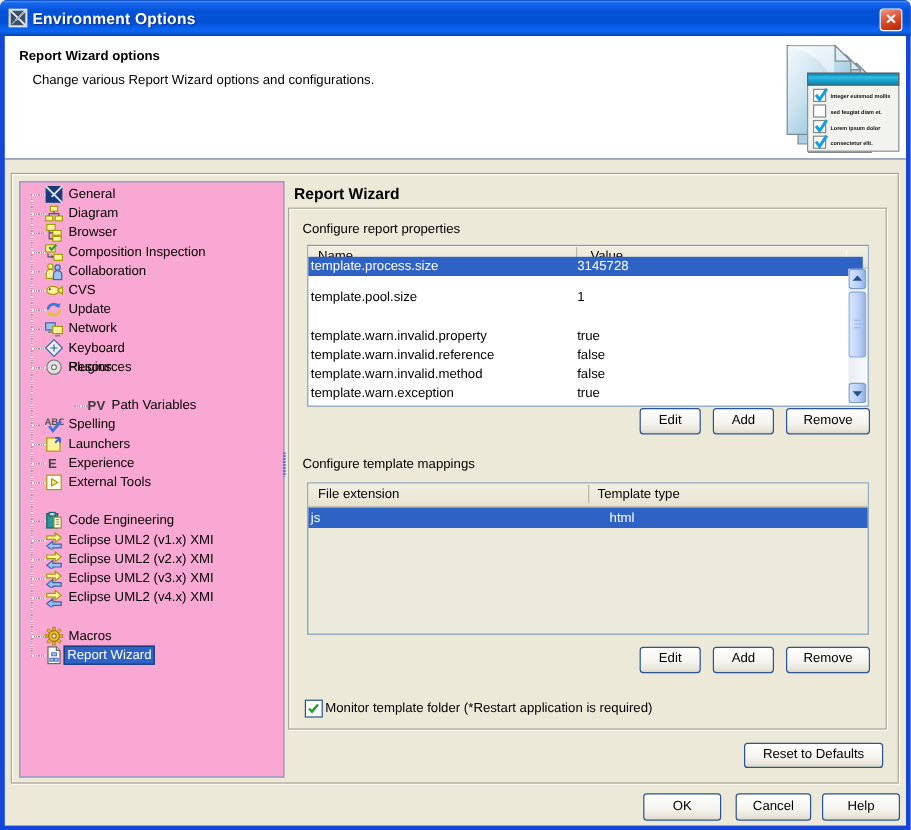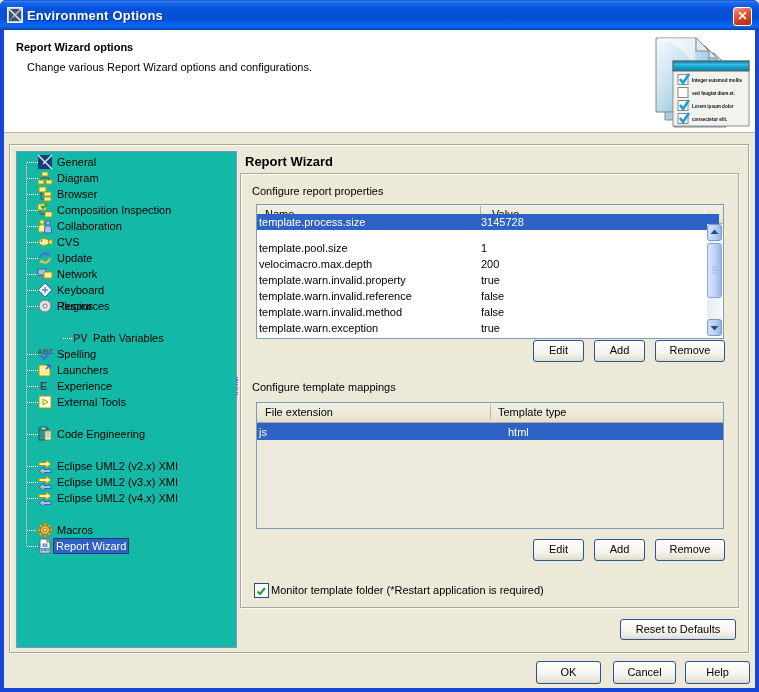--- a/index.html
+++ b/index.html
@@ -11,21 +11,21 @@
 #winicon{position:absolute;left:7px;top:7px;width:16px;height:16px;}
 #closebtn{position:absolute;left:733px;top:7px;width:17px;height:17px;border-radius:3px;border:1px solid #fff;
  background:linear-gradient(160deg,#eda28c 0%,#e3664a 30%,#ce3a14 70%,#a62b0d 100%);
  color:#fff;font-size:12px;font-weight:bold;text-align:center;line-height:16px;}
 #header{position:absolute;left:4px;top:30px;width:751px;height:102px;background:#fff;overflow:hidden;}
 #hdrline{position:absolute;left:4px;top:132px;width:751px;height:1px;background:#b8b5a8;}
 #hd1{position:absolute;left:12px;top:11px;font-size:11px;font-weight:bold;color:#000;}
 #hd2{position:absolute;left:23px;top:31px;font-size:11px;color:#000;}
 #body{position:absolute;left:4px;top:133px;width:751px;height:555px;background:#ece9d8;}
 .etched{position:absolute;border:1px solid #aaa79a;box-shadow:1px 1px 0 #fdfcf5, inset 1px 1px 0 #fdfcf5;}
-#treebox{position:absolute;left:16px;top:151px;width:219px;height:495px;background:#14b8a6;border:1px solid #7b99c0;overflow:hidden;}
+#treebox{position:absolute;left:16px;top:151px;width:219px;height:495px;background:#f9a8d4;border:1px solid #7b99c0;overflow:hidden;}
 .trow{position:absolute;left:0;width:219px;height:16px;font-size:11px;color:#000;}
 .trow .lbl{position:absolute;left:40px;top:2px;}
 .trow svg{position:absolute;left:20px;top:0px;}
 .hstub{position:absolute;left:9px;top:8px;width:12px;height:1px;background-image:repeating-linear-gradient(90deg,#8a8a8a 0 1px,#ffffff 1px 2px);}
 #vline{position:absolute;left:9px;top:10px;width:1px;height:384px;background-image:repeating-linear-gradient(180deg,#8a8a8a 0 1px,#ffffff 1px 2px);}
 #sel{position:absolute;left:36px;top:0px;height:14px;line-height:14px;background:#2f62c5;color:#fff;padding:0 2px;border:1px solid #16387a;white-space:nowrap;font-size:11px;}
 #divider{position:absolute;left:236px;top:377px;width:2px;height:20px;background-image:repeating-linear-gradient(180deg,#4a74d8 0 1px,rgba(0,0,0,0) 1px 2.5px);}
 #rwhead{position:absolute;left:245px;top:154px;font-size:13px;font-weight:bold;color:#000;}
 #midbox{left:240px;top:173px;width:497px;height:433px;}
 .grplbl{position:absolute;font-size:11px;color:#000;}
@@ -257,20 +257,28 @@
 <div class="trow" style="top:274px;">
       <div class="hstub"></div>
       <svg width="16" height="16" viewBox="0 0 16 16">
         <rect x="2" y="2" width="9" height="12" fill="#2e9696" stroke="#1a6060"></rect>
         <rect x="4" y="1" width="5" height="3" fill="#b0e0e0" stroke="#1a6060"></rect>
         <rect x="8" y="5" width="6" height="9" fill="#ffffcc" stroke="#909040"></rect>
         <path d="M9.5 7 h3 M9.5 9 h3 M9.5 11 h3" stroke="#999"></path>
       </svg>
       <div class="lbl">Code Engineering</div>
     </div>
+<div class="trow" style="top:290px;">
+      <div class="hstub"></div>
+      <svg width="16" height="16" viewBox="0 0 16 16">
+        <path d="M2 4.5 h7 v-2.5 l5 4 l-5 4 v-2.5 h-7 z" fill="#ffef9e" stroke="#a0a000"></path>
+        <path d="M14 11.5 h-7 v-2.5 l-5 4 l5 4 v-2.5 h7 z" fill="#9cc2f0" stroke="#4060a8"></path>
+      </svg>
+      <div class="lbl">Eclipse UML2 (v1.x) XMI</div>
+    </div>
 <div class="trow" style="top:306px;">
       <div class="hstub"></div>
       <svg width="16" height="16" viewBox="0 0 16 16">
         <path d="M2 4.5 h7 v-2.5 l5 4 l-5 4 v-2.5 h-7 z" fill="#ffef9e" stroke="#a0a000"></path>
         <path d="M14 11.5 h-7 v-2.5 l-5 4 l5 4 v-2.5 h7 z" fill="#9cc2f0" stroke="#4060a8"></path>
       </svg>
       <div class="lbl">Eclipse UML2 (v2.x) XMI</div>
     </div>
 <div class="trow" style="top:322px;">
       <div class="hstub"></div>
@@ -326,24 +334,20 @@
     <div class="c2" style="left:235px;">Value</div>
     <div class="vsep" style="left:448px;background:#fbfaf4;top:3px;height:13px;"></div>
   </div>
   <div class="selrow" style="top:9px;padding-left:12px;">
       <span class="cell1">template.process.size</span>
       <span class="cell2" style="left:224px;">3145728</span>
     </div>
   <div class="drow" style="top:35px;">
       <span class="cell1">template.pool.size</span>
       <span class="cell2" style="left:224px;">1</span>
-    </div>
-  <div class="drow" style="top:51px;">
-      <span class="cell1">velocimacro.max.depth</span>
-      <span class="cell2" style="left:224px;">200</span>
     </div>
   <div class="drow" style="top:67px;">
       <span class="cell1">template.warn.invalid.property</span>
       <span class="cell2" style="left:224px;">true</span>
     </div>
   <div class="drow" style="top:83px;">
       <span class="cell1">template.warn.invalid.reference</span>
       <span class="cell2" style="left:224px;">false</span>
     </div>
   <div class="drow" style="top:99px;">

